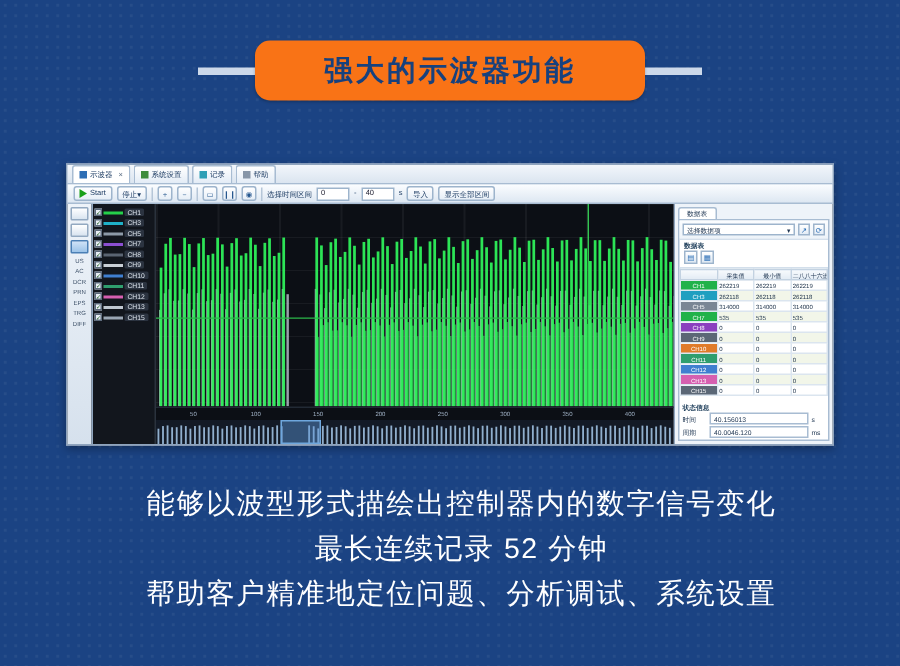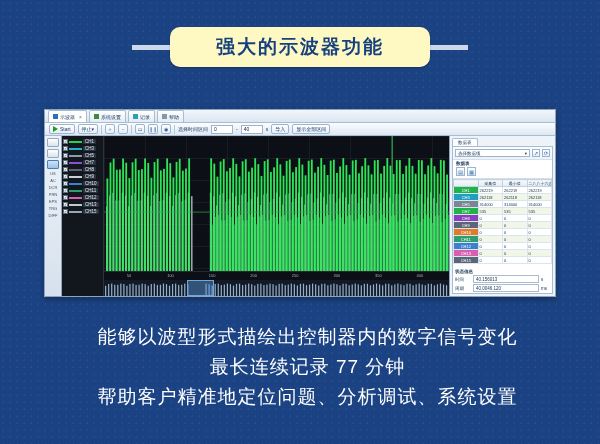--- a/index.html
+++ b/index.html
@@ -21,21 +21,21 @@
   .banner{
     position:absolute; left:0; right:0; top:26px; height:42px;
     display:flex; align-items:center; justify-content:center;
   }
   .banner-rule{
     height:5px; width:44px; background:#cdd9ea; flex:none;
   }
   .banner-rule.left{ margin-right:-6px; }
   .banner-rule.right{ margin-left:-6px; }
   .banner-plate{
-    background:#fef9c3;
+    background:#f97316;
     border-radius:10px;
     padding:7px 46px;
     box-shadow:0 1px 2px rgba(0,0,0,.25);
     position:relative; z-index:2;
   }
   .banner-title{
     font-size:19px; font-weight:bold; color:#17417e; letter-spacing:2px;
     white-space:nowrap;
   }
 
@@ -908,15 +908,15 @@
             </div>
         </div>
       </div>
     </div>
 
   </div>
 </div>
 
 <div class="caption">
   <div class="cap-line">能够以波型形式描绘出控制器内的数字信号变化</div>
-  <div class="cap-line">最长连续记录 77 分钟</div>
+  <div class="cap-line">最长连续记录 52 分钟</div>
   <div class="cap-line">帮助客户精准地定位问题、分析调试、系统设置</div>
 </div>
 
 </body></html>

